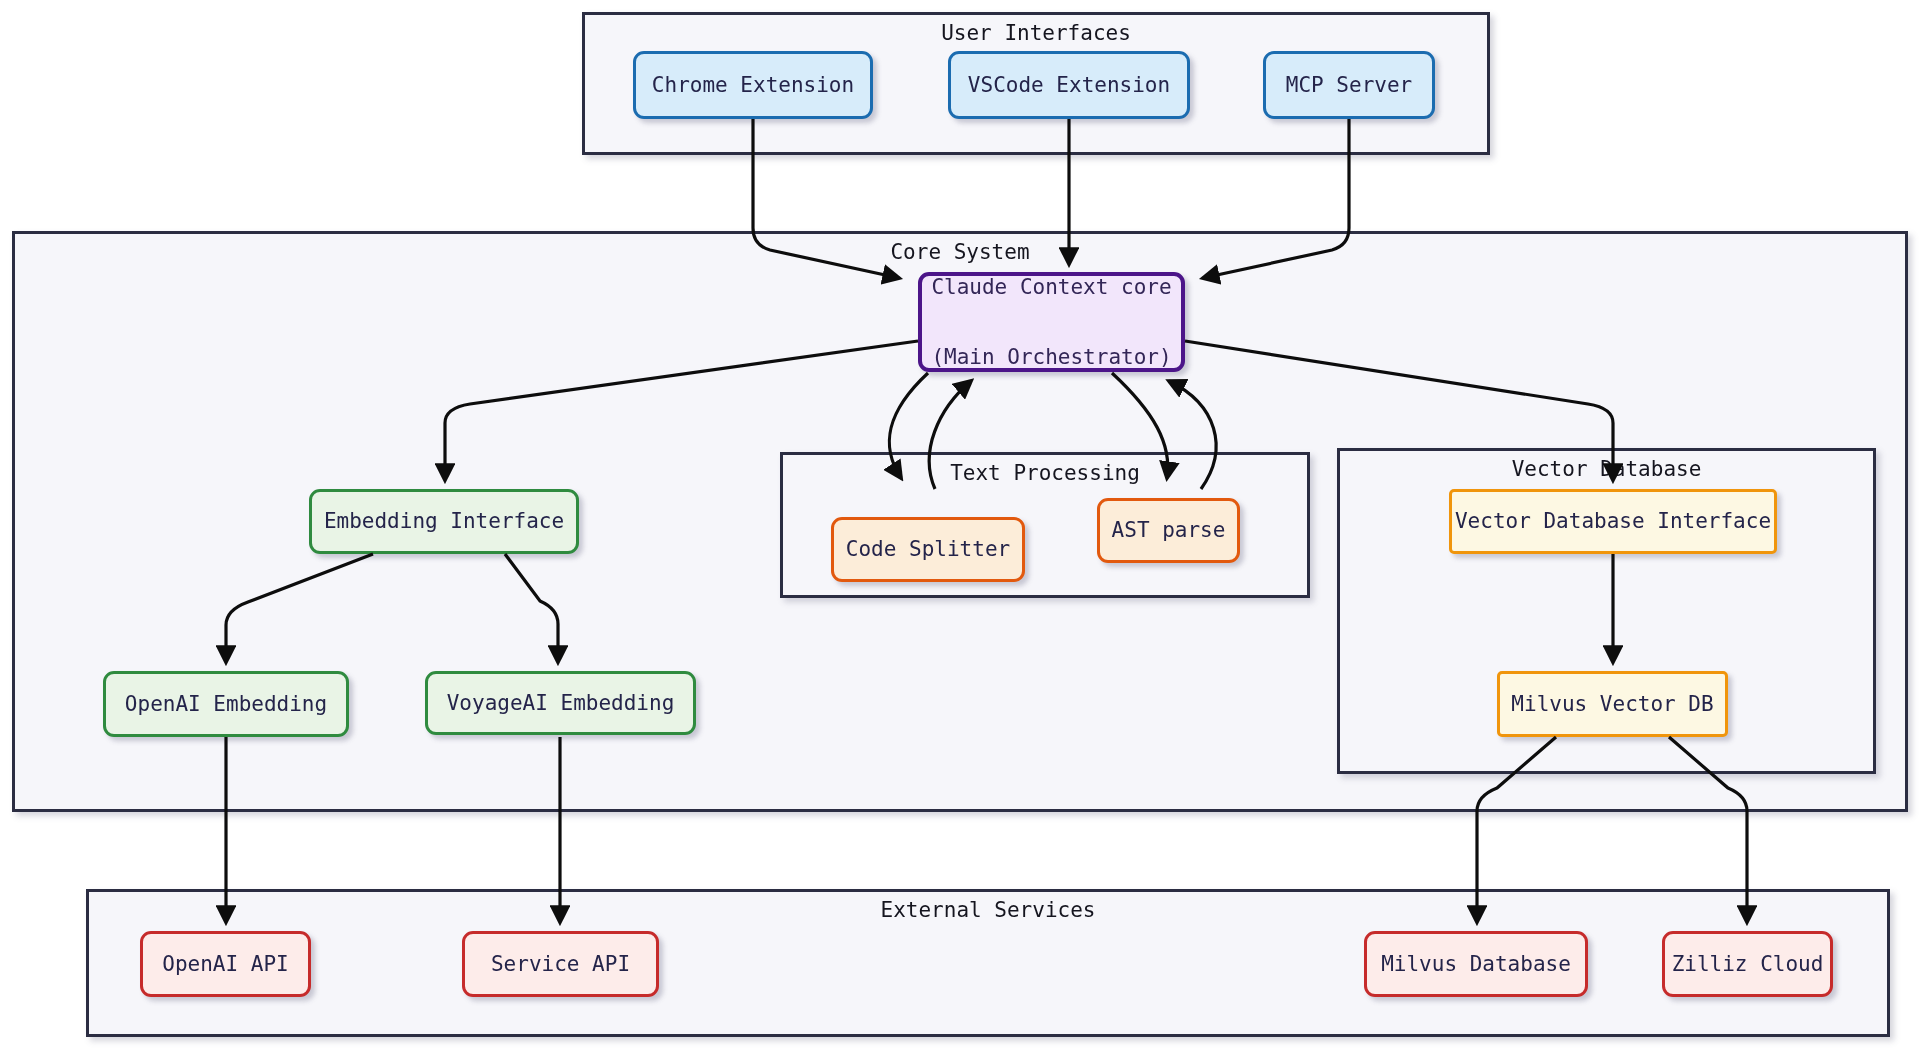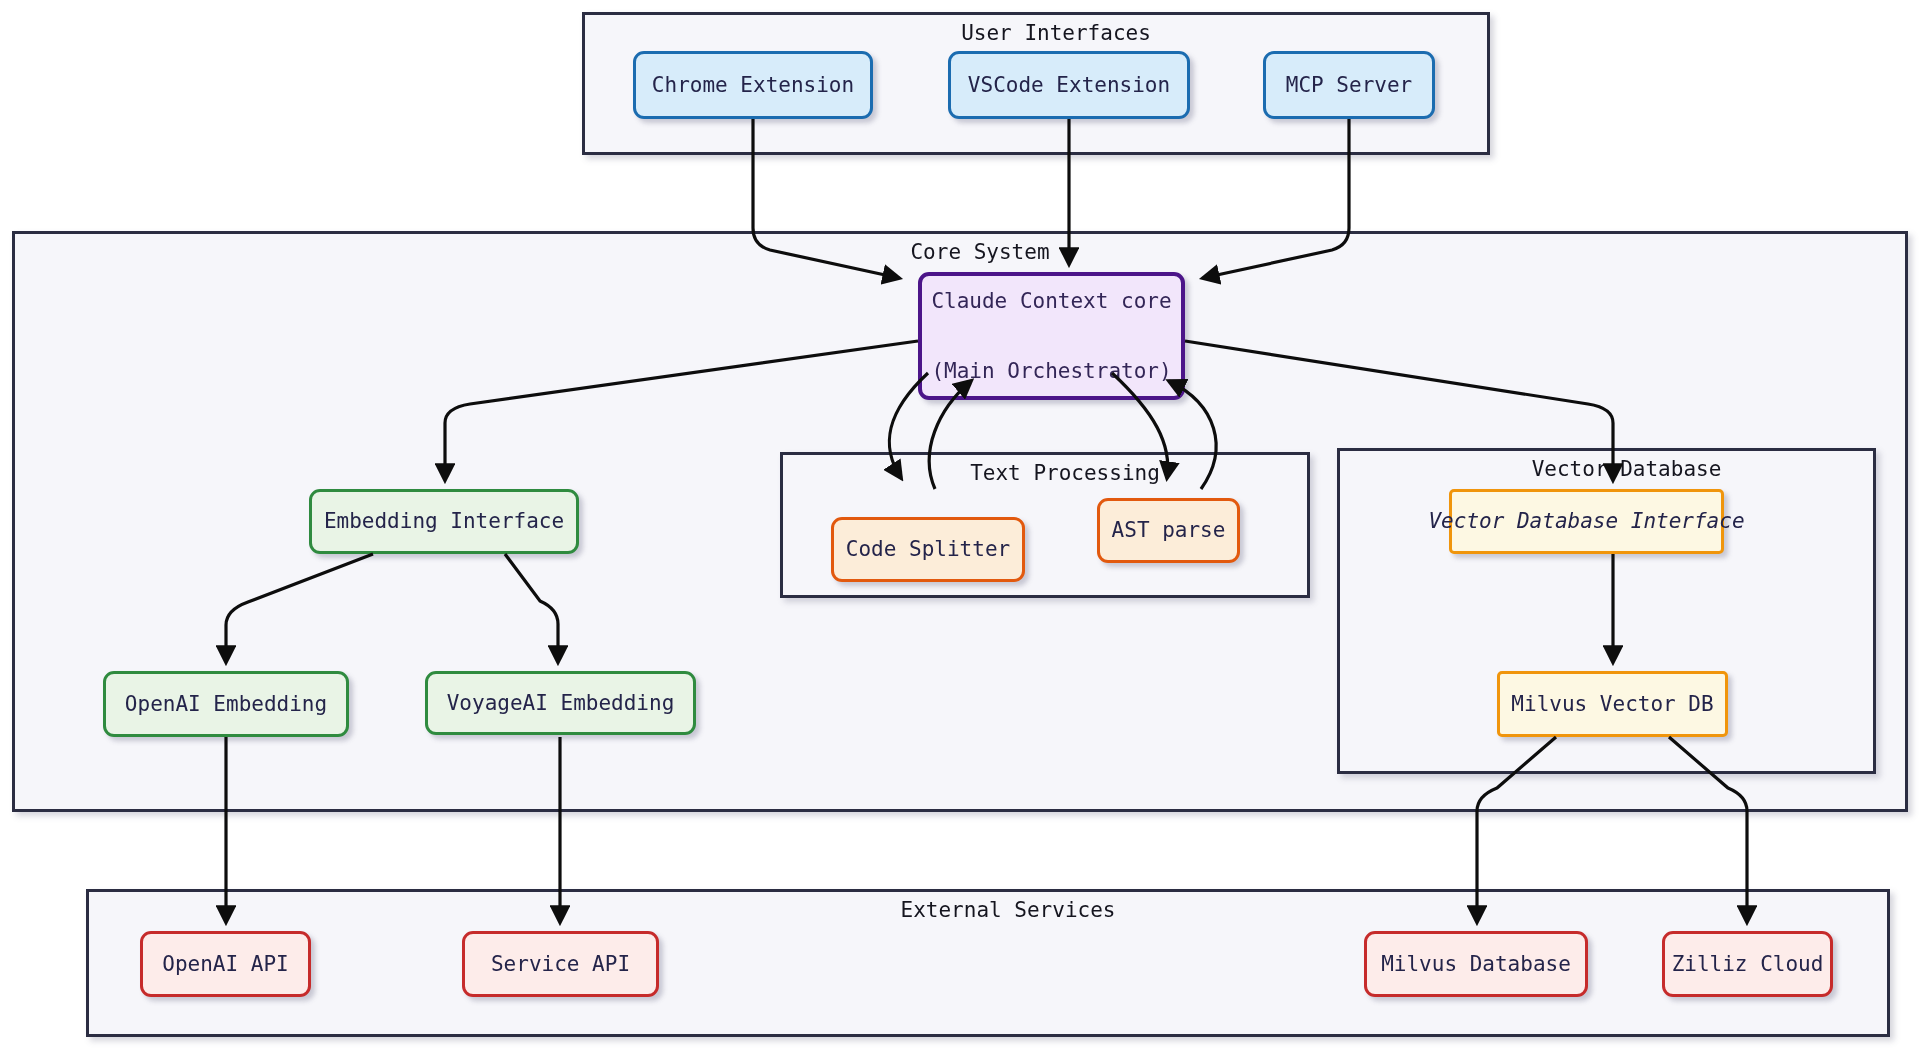--- a/index.html
+++ b/index.html
@@ -13,21 +13,20 @@
     position:absolute;box-sizing:border-box;
     background:var(--container-fill,#f6f6fa);
     border:3px solid var(--container-border,#2b2d42);
     box-shadow:4px 4px 6px rgba(90,90,120,0.25);
   }
   .group-title{
     position:absolute;top:6px;left:0;width:100%;
     text-align:center;font-size:21px;
     color:var(--title-text,#15151f);
     white-space:nowrap;
-    padding-left:20px;
   }
   .node{
     position:absolute;box-sizing:border-box;
     display:flex;flex-direction:column;align-items:center;justify-content:center;
     text-align:center;font-size:21px;line-height:29px;white-space:nowrap;
     border:3.5px solid #000;border-radius:11px;
     box-shadow:4px 4px 5px rgba(80,80,110,0.28);
   }
   .node.blue  {background:var(--blue-fill);  border-color:var(--blue-border);}
   .node.purple{background:var(--purple-fill);border-color:var(--purple-border);border-width:4px;color:#332657;}
@@ -70,21 +69,21 @@
   </div>
 
   <div class="node blue" style="left:948px;top:51px;width:242px;height:68px;text-align:right;">
     <span>VSCode Extension</span>
   </div>
 
   <div class="node blue" style="left:1263px;top:51px;width:172px;height:68px;">
     <span>MCP Server</span>
   </div>
 
-  <div class="node purple" style="left:918px;top:272px;width:267px;height:128px;gap:41px;">
+  <div class="node purple" style="left:918px;top:272px;width:267px;height:100px;gap:41px;">
     <span>Claude Context core</span>
     <span>(Main Orchestrator)</span>
   </div>
 
   <div class="node green" style="left:309px;top:489px;width:270px;height:65px;">
     <span>Embedding Interface</span>
   </div>
 
   <div class="node green" style="left:103px;top:671px;width:246px;height:66px;">
     <span>OpenAI Embedding</span>
@@ -95,21 +94,21 @@
   </div>
 
   <div class="node orange" style="left:831px;top:489px;width:194px;height:65px;">
     <span>Code Splitter</span>
   </div>
 
   <div class="node orange" style="left:1097px;top:470px;width:143px;height:65px;">
     <span>AST parse</span>
   </div>
 
-  <div class="node amber" style="left:1449px;top:489px;width:275px;height:65px;font-style:italic;">
+  <div class="node amber" style="left:1449px;top:489px;width:328px;height:65px;">
     <span>Vector Database Interface</span>
   </div>
 
   <div class="node amber" style="left:1497px;top:671px;width:231px;height:66px;">
     <span>Milvus Vector DB</span>
   </div>
 
   <div class="node red" style="left:140px;top:931px;width:171px;height:66px;">
     <span>OpenAI API</span>
   </div>

